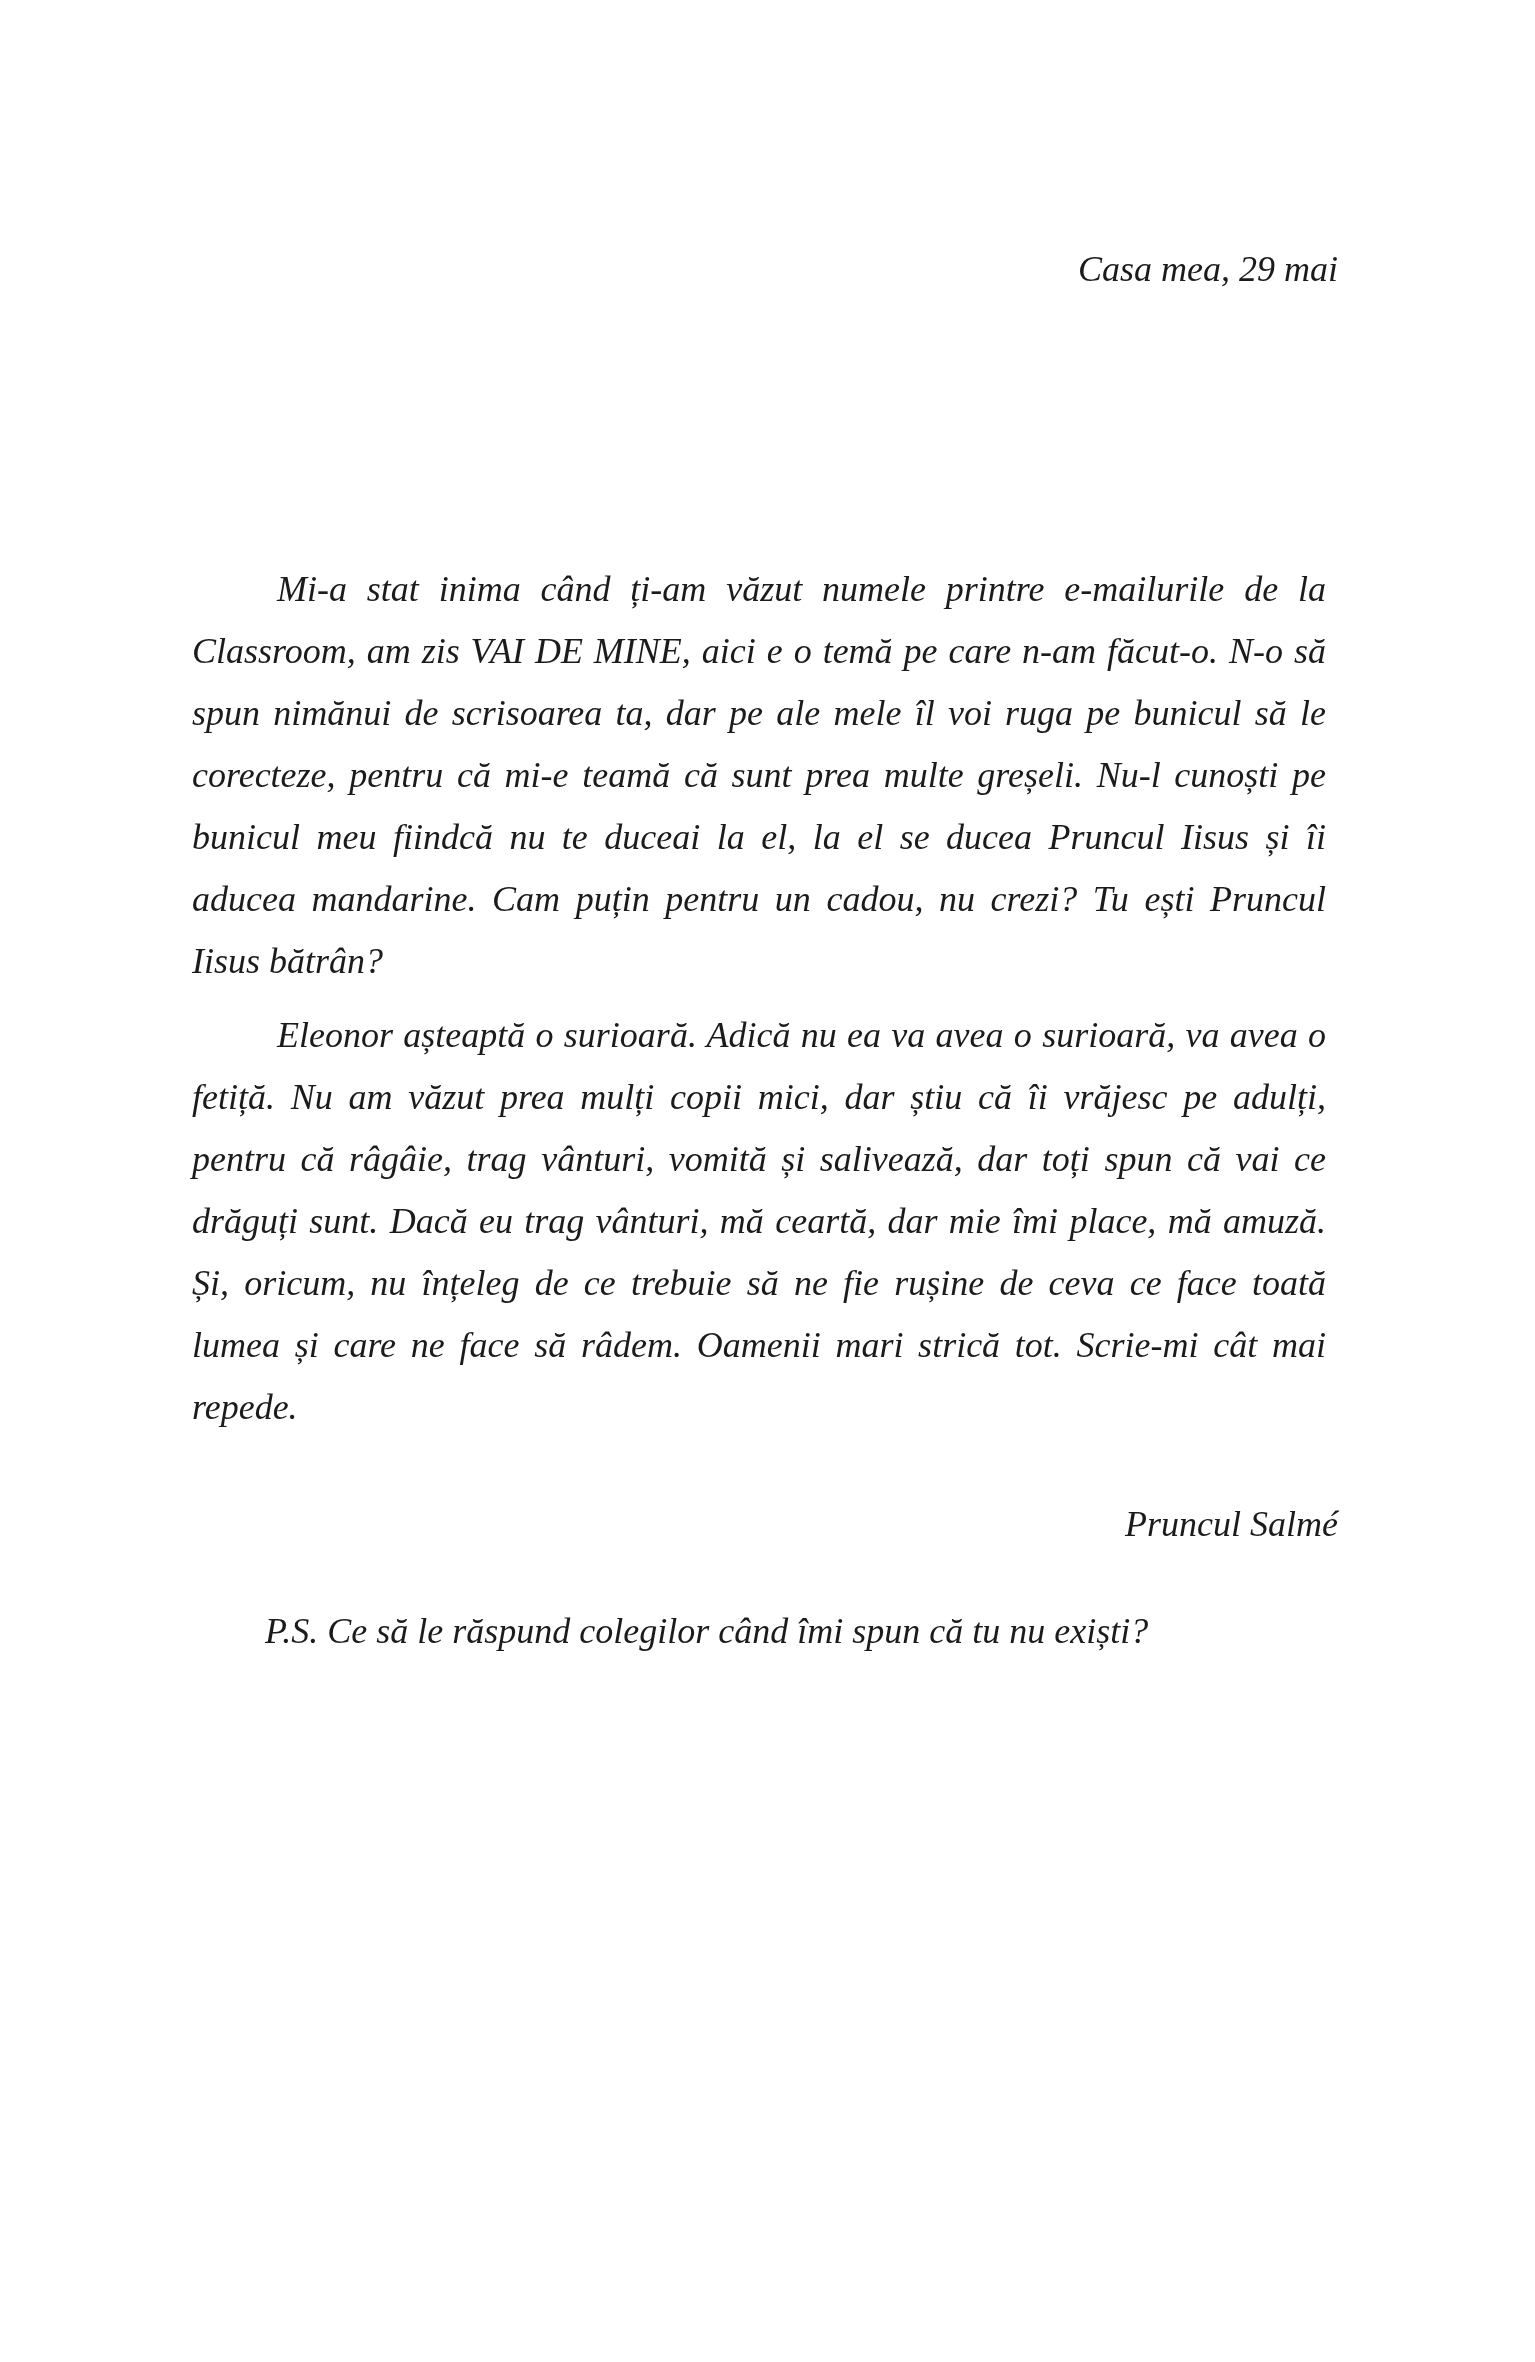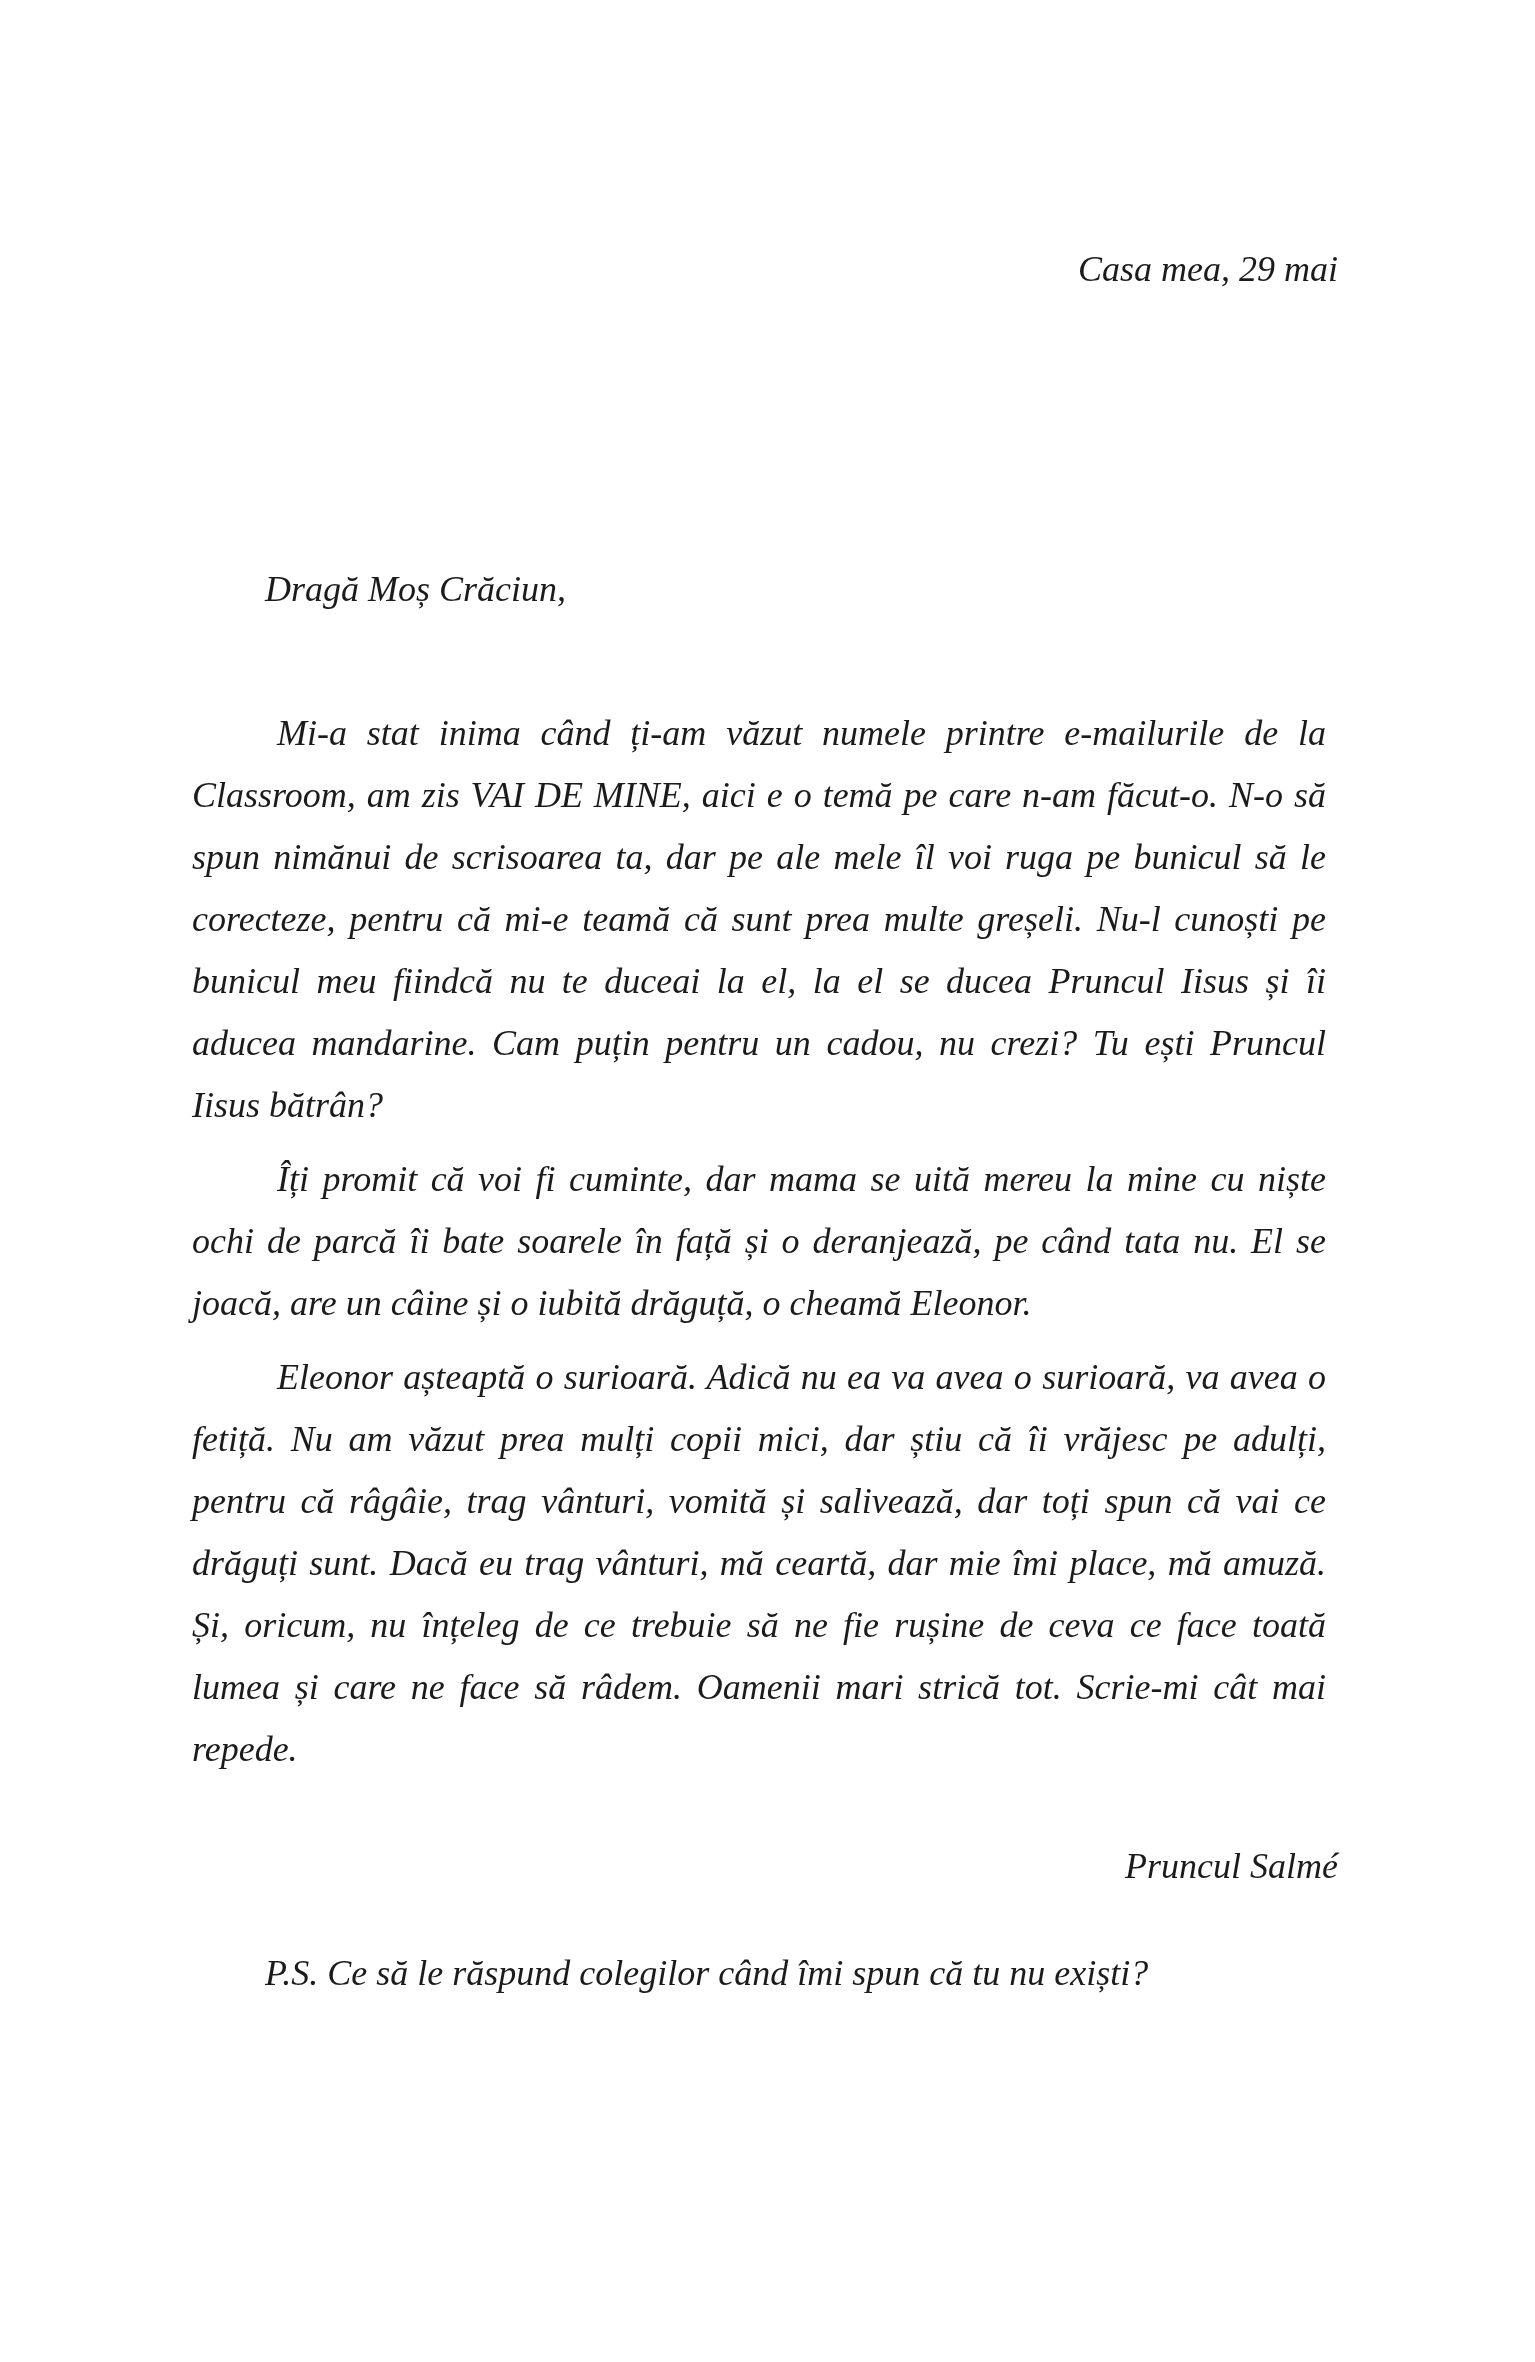--- a/index.html
+++ b/index.html
@@ -43,24 +43,22 @@
     text-align: justify;
     text-indent: 85px;
   }
 </style>
 </head>
 <body>
 
 <div class="page">
   <div class="dateline">Casa mea, 29 mai</div>
 
-  <div class="salutation">Dragă Moș Crăciun,</div>
 
   <p class="body-paragraph">Mi-a stat inima când ți-am văzut numele printre e-mailurile de la Classroom, am zis VAI DE MINE, aici e o temă pe care n-am făcut-o. N-o să spun nimănui de scrisoarea ta, dar pe ale mele îl voi ruga pe bunicul să le corecteze, pentru că mi-e teamă că sunt prea multe greșeli. Nu-l cunoști pe bunicul meu fiindcă nu te duceai la el, la el se ducea Pruncul Iisus și îi aducea mandarine. Cam puțin pentru un cadou, nu crezi? Tu ești Pruncul Iisus bătrân?</p>
 
-  <p class="body-paragraph">Îți promit că voi fi cuminte, dar mama se uită mereu la mine cu niște ochi de parcă îi bate soarele în față și o deranjează, pe când tata nu. El se joacă, are un câine și o iubită drăguță, o cheamă Eleonor.</p>
 
   <p class="body-paragraph">Eleonor așteaptă o surioară. Adică nu ea va avea o surioară, va avea o fetiță. Nu am văzut prea mulți copii mici, dar știu că îi vrăjesc pe adulți, pentru că râgâie, trag vânturi, vomită și salivează, dar toți spun că vai ce drăguți sunt. Dacă eu trag vânturi, mă ceartă, dar mie îmi place, mă amuză. Și, oricum, nu înțeleg de ce trebuie să ne fie rușine de ceva ce face toată lumea și care ne face să râdem. Oamenii mari strică tot. Scrie-mi cât mai repede.</p>
 
   <div class="signature">Pruncul Salmé</div>
 
   <p class="postscript">P.S. Ce să le răspund colegilor când îmi spun că tu nu exiști?</p>
 </div>
 
 </body></html>

